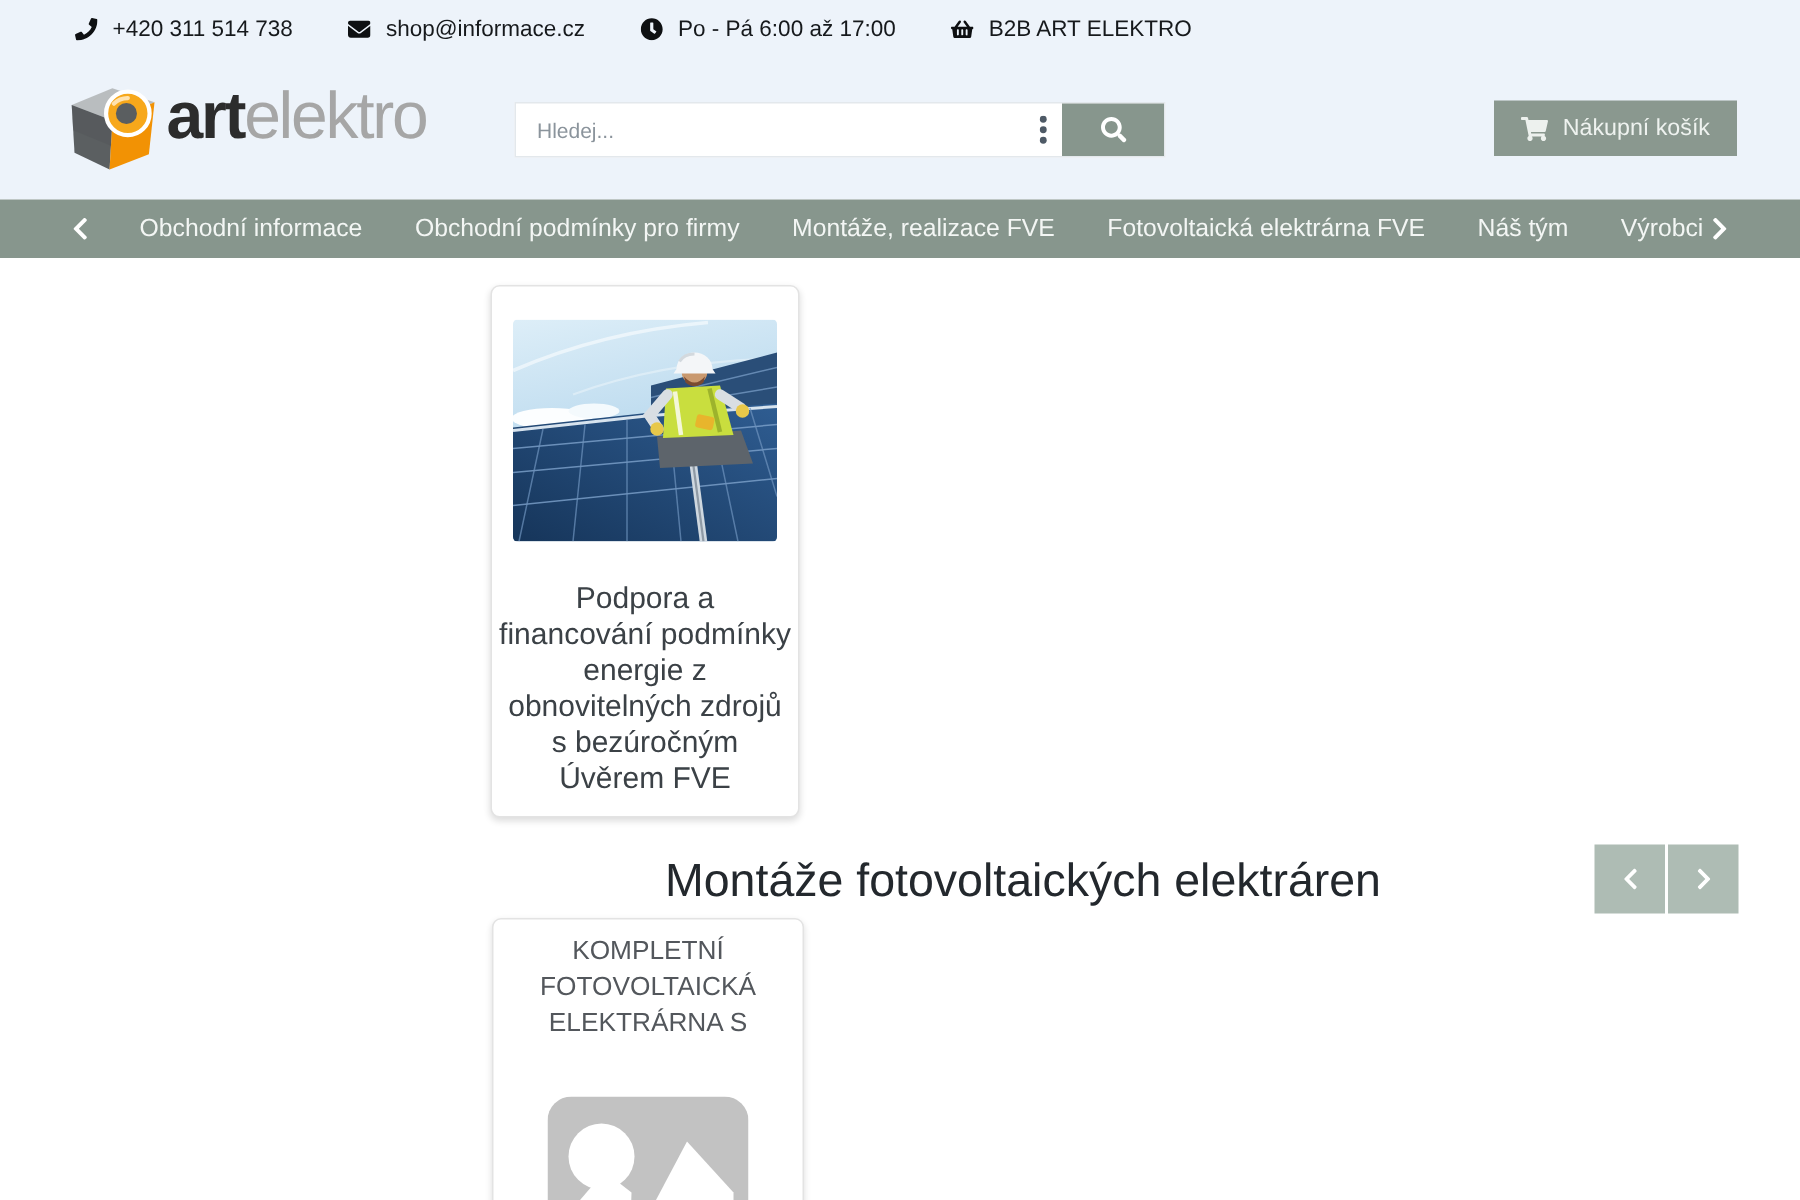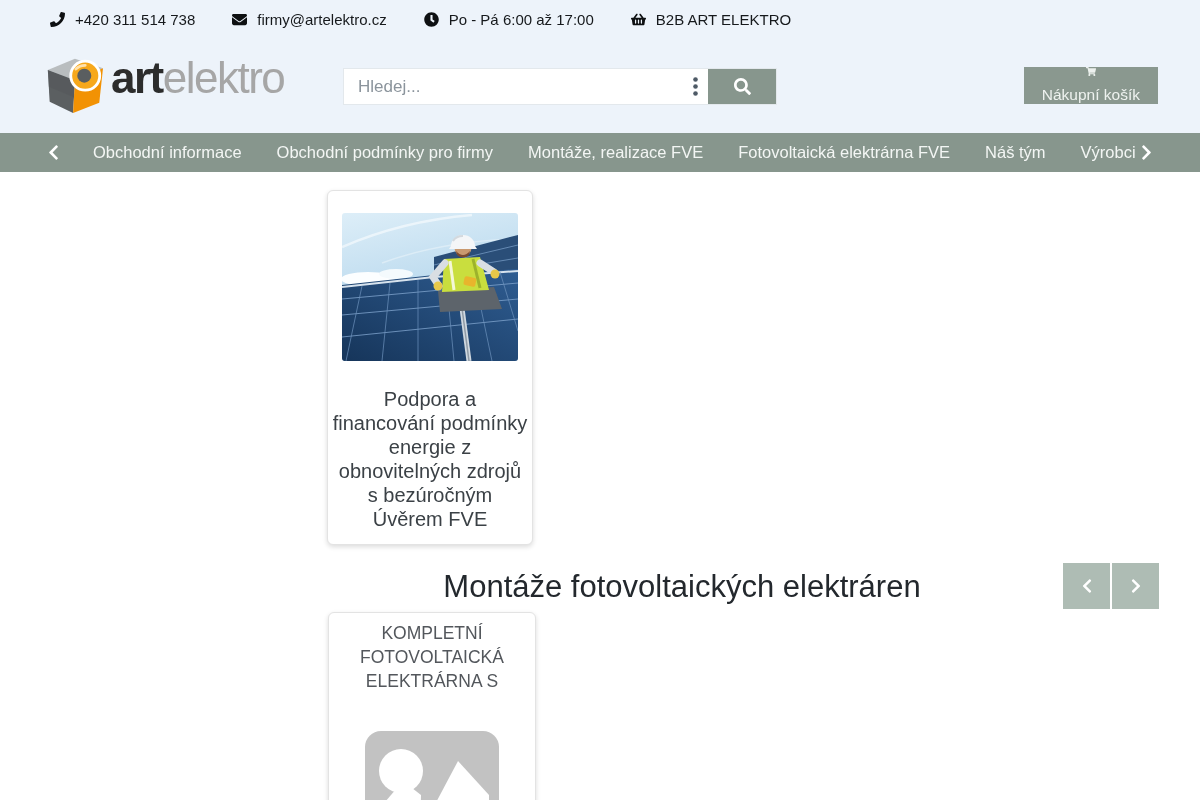--- a/index.html
+++ b/index.html
@@ -18,34 +18,34 @@
 
   .logo { position:absolute; left:40px; top:56px; display:flex; align-items:flex-start; text-decoration:none; cursor:pointer; }
   .logo-cube { width:68px; height:58px; }
   .logo-text { font-size:44px; line-height:1; letter-spacing:-1.5px; margin-left:3px; }
   .logo-art { font-weight:700; color:#2c2c2c; }
   .logo-elektro { font-weight:400; color:#a6a6a6; }
 
   .search { position:absolute; left:343px; top:68px; width:434px; height:37px; display:flex;
             background:#fff; border:1px solid #e3e8ec; }
   .search input { flex:1; border:none; outline:none; background:transparent; padding:0 6px 0 14px;
-                  font-size:17px; color:#333; font-family:"Liberation Sans",sans-serif; }
+                  font-size:14px; color:#333; font-family:"Liberation Sans",sans-serif; }
   .search input::placeholder { color:#8b949c; }
   .search-dots { width:26px; display:flex; align-items:center; justify-content:center; cursor:pointer; }
   .search-dots svg { width:5px; height:19px; }
   .search-btn { width:68px; background:#87968d; border:none; display:flex; align-items:center;
                 justify-content:center; cursor:pointer; }
   .search-btn svg { width:17px; height:17px; fill:#fff; }
 
   .header-buttons { position:absolute; top:67px; right:42px; height:37px; display:flex; gap:8px; }
   .hbtn { display:flex; align-items:center; gap:10px; padding:0 18px; font-size:15.5px; border:none;
           cursor:pointer; font-family:"Liberation Sans",sans-serif; white-space:nowrap; }
   .btn-login { background:#f2a763; color:#1d2124; }
   .btn-login svg { width:14px; height:16px; fill:#121416; }
-  .btn-cart { background:#8a988f; color:#eef2ef;flex-direction:column; }
+  .btn-cart { background:#8a988f; color:#eef2ef; }
   .btn-cart svg { width:18px; height:16px; fill:#edf1ee; }
 
   
   .main-nav { position:absolute; left:0; top:133px; width:1200px; height:39px; background:#87968d;
               display:flex; align-items:center; }
   .nav-items { display:flex; gap:35px; margin-left:93px; font-size:16.5px; }
   .nav-items a { color:#f3f6f4; text-decoration:none; white-space:nowrap; cursor:pointer; }
   .nav-chevron { position:absolute; top:0; height:39px; width:20px; display:flex; align-items:center;
                  justify-content:center; cursor:pointer; }
   .nav-chevron.left { left:43px; }
@@ -86,21 +86,21 @@
       <a class="topbar-item">
         <svg viewBox="0 0 512 512">
             <path d="M493.4 24.6l-104-24c-11.3-2.6-22.9 3.3-27.5 13.9l-48 112c-4.2 9.8-1.4 21.3 6.9 28l60.6 49.6c-36 76.7-98.9 140.5-177.2 177.2l-49.6-60.6c-6.8-8.3-18.2-11.1-28-6.9l-112 48C3.9 366.5-2 378.1.6 389.4l24 104C27.1 504.2 36.7 512 48 512c256.1 0 464-207.5 464-464 0-11.2-7.7-20.9-18.6-23.4z"></path>
           </svg>
         <span>+420 311 514 738</span>
       </a>
       <a class="topbar-item">
         <svg viewBox="0 0 512 512">
             <path d="M48 64C21.5 64 0 85.5 0 112c0 15.1 7.1 29.3 19.2 38.4L236.8 313.6c11.4 8.5 27 8.5 38.4 0L492.8 150.4c12.1-9.1 19.2-23.3 19.2-38.4c0-26.5-21.5-48-48-48H48zM0 176V384c0 35.3 28.7 64 64 64H448c35.3 0 64-28.7 64-64V176L294.4 339.2c-22.8 17.1-54 17.1-76.8 0L0 176z"></path>
           </svg>
-        <span>firmy@artelektro.cz</span>
+        <span>shop@informace.cz</span>
       </a>
       <div class="topbar-item">
         <svg viewBox="0 0 512 512">
             <path d="M256 8C119 8 8 119 8 256s111 248 248 248 248-111 248-248S393 8 256 8zm57.1 350.1L224.9 294c-3.1-2.3-4.9-5.9-4.9-9.7V116c0-6.6 5.4-12 12-12h48c6.6 0 12 5.4 12 12v137.7l63.5 46.2c5.4 3.9 6.5 11.4 2.6 16.8l-28.2 38.8c-3.9 5.3-11.4 6.5-16.8 2.6z"></path>
           </svg>
         <span>Po - Pá 6:00 až 17:00</span>
       </div>
       <a class="topbar-item">
         <svg viewBox="0 0 576 512">
             <path d="M576 216v16c0 13.255-10.745 24-24 24h-8l-26.113 182.788C514.509 462.435 494.257 480 470.37 480H105.63c-23.887 0-44.139-17.565-47.518-41.212L32 256h-8c-13.255 0-24-10.745-24-24v-16c0-13.255 10.745-24 24-24h67.341l106.78-146.821c10.395-14.292 30.407-17.453 44.701-7.058 14.293 10.395 17.453 30.408 7.058 44.701L170.477 192h235.046L326.12 82.821c-10.395-14.292-7.234-34.306 7.059-44.701 14.291-10.395 34.306-7.235 44.701 7.058L484.659 192H552c13.255 0 24 10.745 24 24zM312 392V280c0-13.255-10.745-24-24-24s-24 10.745-24 24v112c0 13.255 10.745 24 24 24s24-10.745 24-24zm112 0V280c0-13.255-10.745-24-24-24s-24 10.745-24 24v112c0 13.255 10.745 24 24 24s24-10.745 24-24zm-224 0V280c0-13.255-10.745-24-24-24s-24 10.745-24 24v112c0 13.255 10.745 24 24 24s24-10.745 24-24z"></path>

